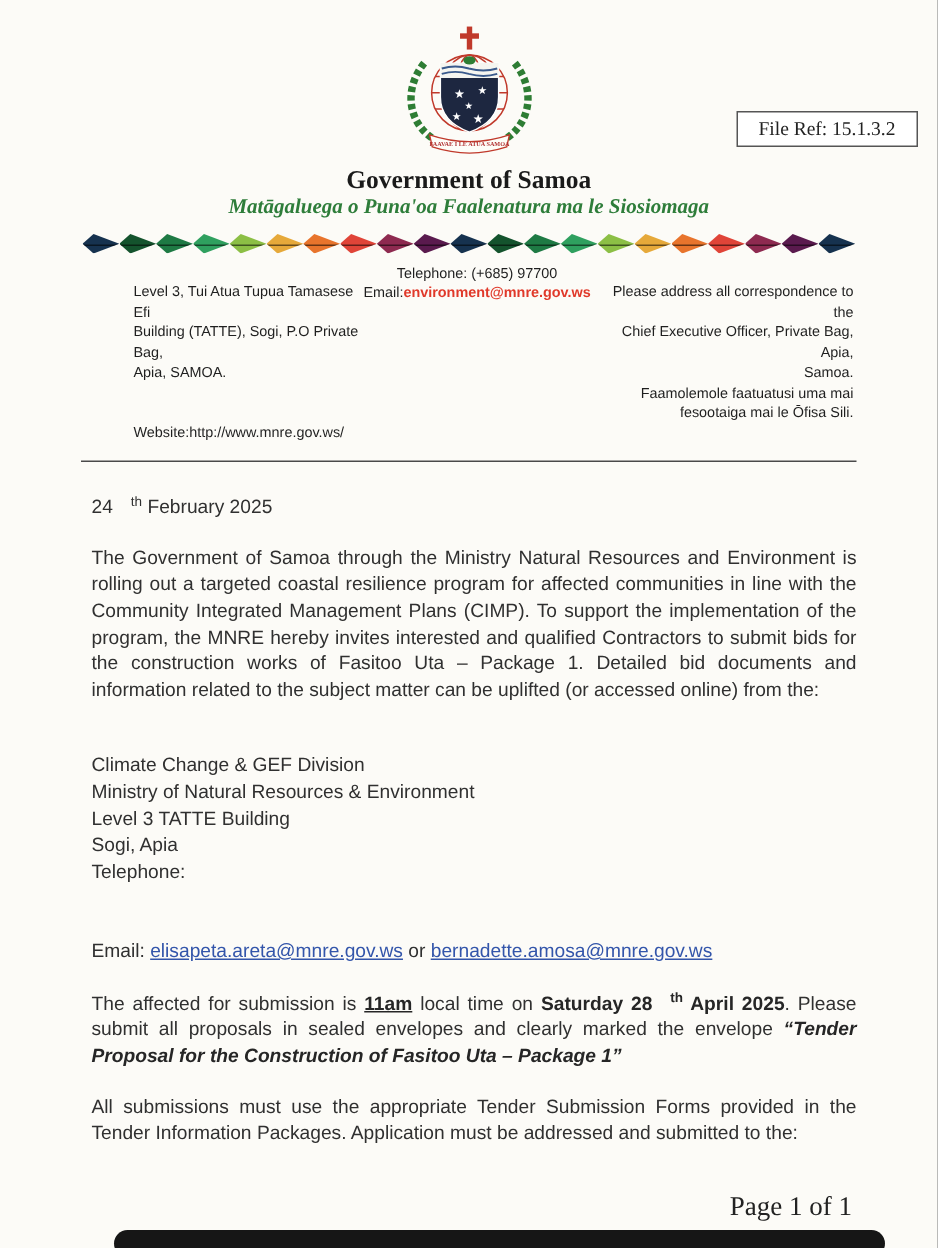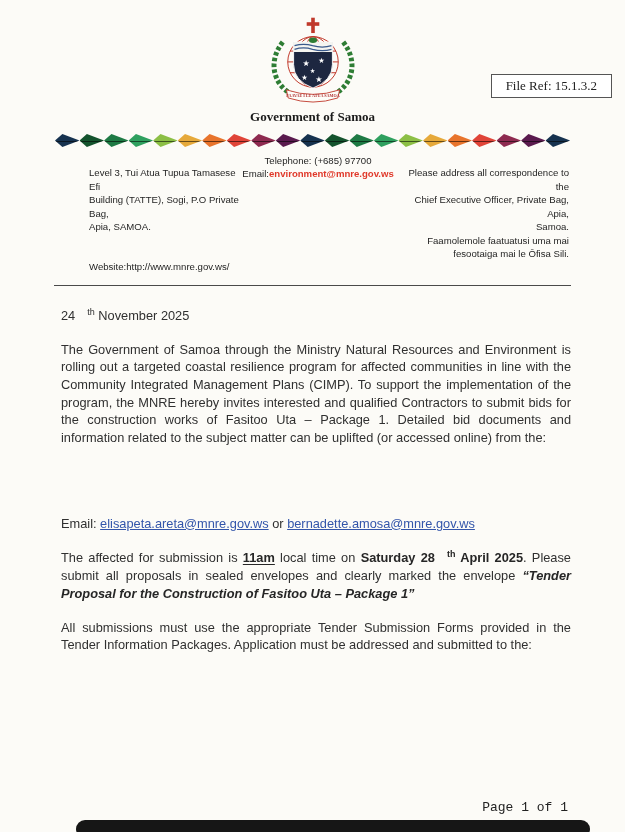--- a/index.html
+++ b/index.html
@@ -6,21 +6,21 @@
   .page {
     position:relative; width:625px; height:832px; margin:0 auto;
     background:#fcfbf7; overflow:hidden;
     font-family:"Liberation Sans", sans-serif; color:#333;
   }
   
   .header { text-align:center; padding-top:15px; position:relative; }
   .crest { display:inline-block; }
   .crest-caption {
     font-family:"Liberation Serif", serif; font-weight:bold;
-    font-size:13px; color:#1a1a1a; margin-top:-2px;
+    font-size:17px; color:#1a1a1a; margin-top:-2px;
   }
   .fileref-box {
     position:absolute; top:74px; right:13px;
     border:1.3px solid #555; background:#fff;
     padding:3px 14px; font-family:"Liberation Serif", serif;
     font-size:13px; color:#222;
   }
   .ministry-title {
     font-family:"Liberation Serif", serif; font-weight:bold;
     color:var(--ministry-green); font-size:17.5px; letter-spacing:.2px; margin-top:3px;
@@ -52,21 +52,21 @@
   .para { margin-top:16px; text-align:justify; }
   .pre-block { margin-top:15px; white-space:pre-line; }
   .email-link { color:var(--link-blue); text-decoration:underline; }
   .b { font-weight:bold; color:#262626; }
   .bu { font-weight:bold; text-decoration:underline; color:#262626; }
   .bi { font-weight:bold; font-style:italic; color:#262626; }
   sup { font-size:9px;padding-left:12px; }
   
   .page-num {
     position:absolute; right:57px; bottom:17px;
-    font-family:Liberation Mono, monospace; font-size:13px; color:#222;
+    font-family:Liberation Serif, serif; font-size:18px; color:#222;
   }
   .bottom-bar {
     position:absolute; bottom:-6px; left:76px; width:514px; height:18px;
     background:#161616; border-radius:9px;
   }
 </style>
 </head>
 <body>
 
 <div class="page">
@@ -113,20 +113,21 @@
         <g>
           <path d="M28,83 Q57.5,93 87,83 L85,92 Q57.5,101 30,92 Z" fill="#fdfdf8" stroke="#c0392b" stroke-width="1"></path>
           <text x="57.5" y="91" font-size="4.6" fill="#b03030" text-anchor="middle" font-family="Liberation Serif, serif" font-weight="bold">FAAVAE I LE ATUA SAMOA</text>
         </g>
       </svg>
       <div class="crest-caption">Government of Samoa</div>
     </div>
 
     <div class="fileref-box">File Ref: 15.1.3.2</div>
 
+    <div class="ministry-subtitle">Matāgaluega o Puna'oa Faalenatura ma le Siosiomaga</div>
 
     <div class="band" id="color-band">
         <div class="diamond" style="background: rgb(22, 50, 79);"></div>
         <div class="diamond" style="background: rgb(20, 83, 45);"></div>
         <div class="diamond" style="background: rgb(30, 122, 68);"></div>
         <div class="diamond" style="background: rgb(47, 160, 95);"></div>
         <div class="diamond" style="background: rgb(140, 191, 69);"></div>
         <div class="diamond" style="background: rgb(230, 169, 58);"></div>
         <div class="diamond" style="background: rgb(232, 116, 44);"></div>
         <div class="diamond" style="background: rgb(224, 68, 56);"></div>
@@ -165,27 +166,32 @@
 fesootaiga mai le Ōfisa Sili.</div>
       </div>
     </div>
 
     <hr class="header-rule">
   </div>
 
   <div class="body">
 
     <div class="date-line">
-      <span>24</span><sup>th</sup><span> November 2025</span>
+      <span>24</span><sup>th</sup><span> February 2025</span>
     </div>
 
 
     <div class="para">The Government of Samoa through the Ministry Natural Resources and Environment is rolling out a targeted coastal resilience program for affected communities in line with the Community Integrated Management Plans (CIMP). To support the implementation of the program, the MNRE hereby invites interested and qualified Contractors to submit bids for the construction works of Fasitoo Uta – Package 1. Detailed bid documents and information related to the subject matter can be uplifted (or accessed online) from the:</div>
 
     <div class="pre-block">
+      <span>Climate Change &amp; GEF Division
+Ministry of Natural Resources &amp; Environment
+Level 3 TATTE Building
+Sogi, Apia
+Telephone:</span>
       <br>
       <span>Email: </span><a href="#" class="email-link">elisapeta.areta@mnre.gov.ws</a><span> or </span><a href="#" class="email-link">bernadette.amosa@mnre.gov.ws</a>
     </div>
 
     <div class="para">
       <span>The affected for submission is </span><span class="bu">11am</span><span> local time on </span><span class="b">Saturday 28</span><sup class="b">th</sup><span class="b"> April 2025</span><span>. Please submit all proposals in sealed envelopes and clearly marked the envelope </span><span class="bi">“Tender Proposal for the Construction of Fasitoo Uta – Package 1”</span>
     </div>
 
     <div class="para">All submissions must use the appropriate Tender Submission Forms provided in the Tender Information Packages. Application must be addressed and submitted to the:</div>
 

